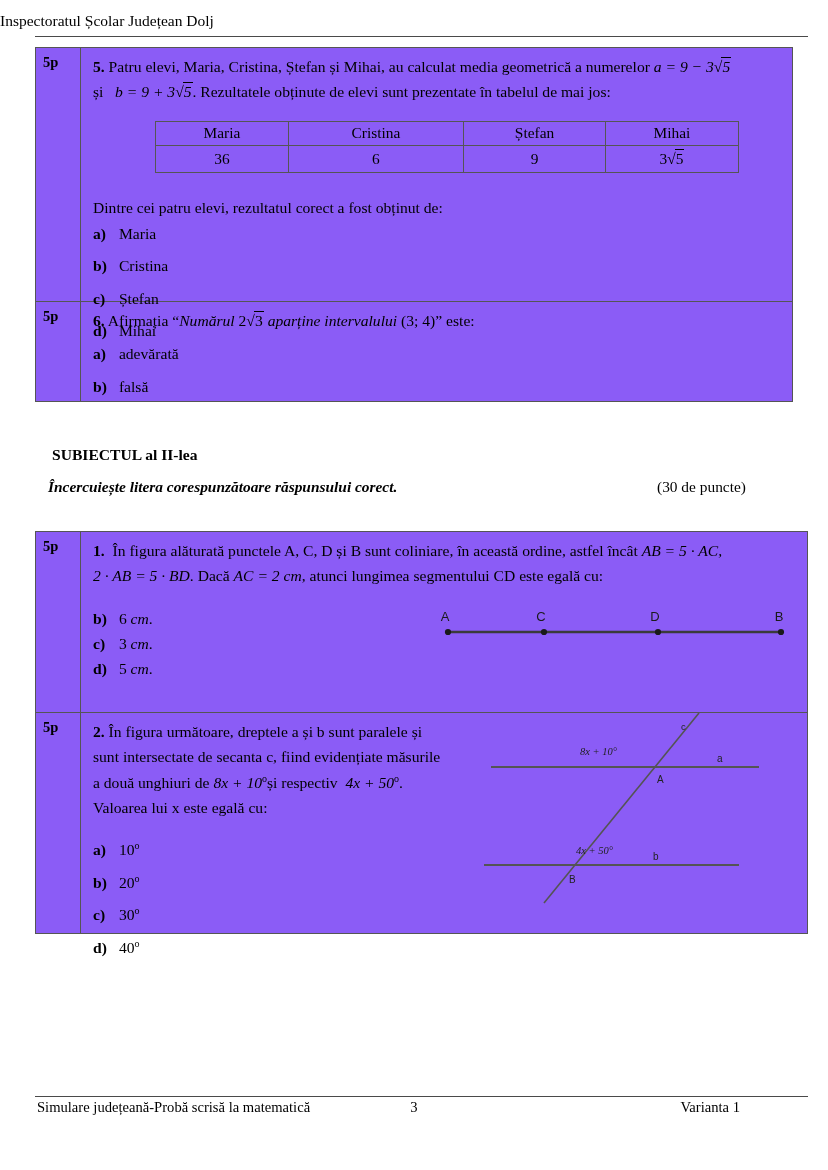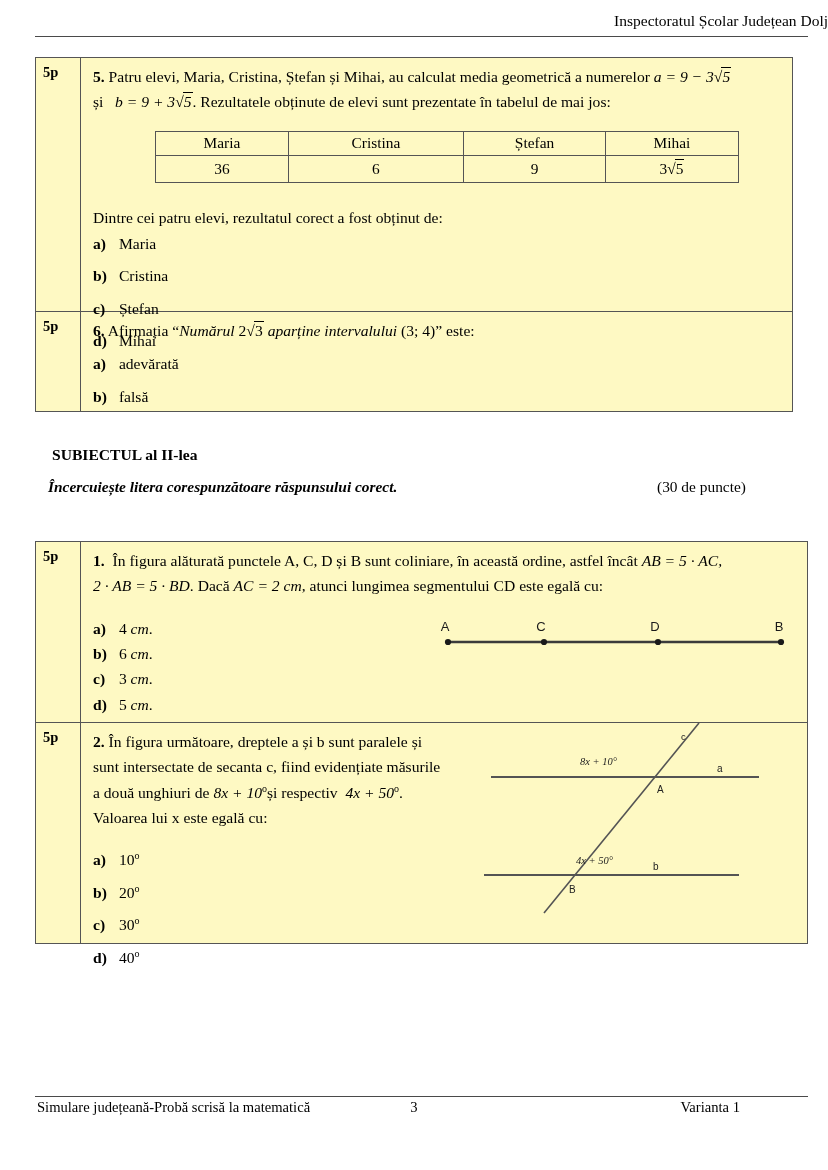--- a/index.html
+++ b/index.html
@@ -14,39 +14,38 @@
     font-family: "Liberation Serif", serif;
     color: #000000;
     overflow: hidden;
   }
 
   
   .page-header {
     position: absolute;
     left: 0; right: 0;
     top: 12px;
-    text-align: right;
+    text-align: left;
     font-size: 15.5px;
   }
   .header-rule {
     position: absolute;
     left: 35px;
     top: 36px;
     width: 773px;
     height: 0;
     border-top: 1.4px solid #4a4a4a;
   }
 
   
   .exam-table {
     position: absolute;
     border: 1.3px solid #555555;
     box-sizing: border-box;
-    background: #fef9c3;
-    margin-top: 10px;
+    background: #8b5cf6;
   }
   .exam-row {
     display: flex;
     box-sizing: border-box;
   }
   .exam-row + .exam-row {
     border-top: 1.3px solid #555555;
   }
   .pts-cell {
     flex: 0 0 45px;
@@ -277,25 +276,20 @@
         <span>În figura alăturată punctele A, C, D și B sunt coliniare, în această ordine,  astfel încât</span>
         <span class="mathv">AB = 5 · AC,</span>
       </div>
       <div class="q-line">
         <span class="mathv">2 · AB = 5 · BD</span><span>. Dacă</span>
         <span class="mathv">AC = 2 cm</span><span>, atunci lungimea segmentului CD este egală cu:</span>
       </div>
 
       <div style="margin-top:18px;">
         <div class="opt opt-tight">
-          <span class="lbl">a)</span>
-          <span>4</span>
-          <span class="mathv">cm</span><span>.</span>
-        </div>
-        <div class="opt opt-tight">
           <span class="lbl">b)</span>
           <span>6</span>
           <span class="mathv">cm</span><span>.</span>
         </div>
         <div class="opt opt-tight">
           <span class="lbl">c)</span>
           <span>3</span>
           <span class="mathv">cm</span><span>.</span>
         </div>
         <div class="opt opt-tight">

